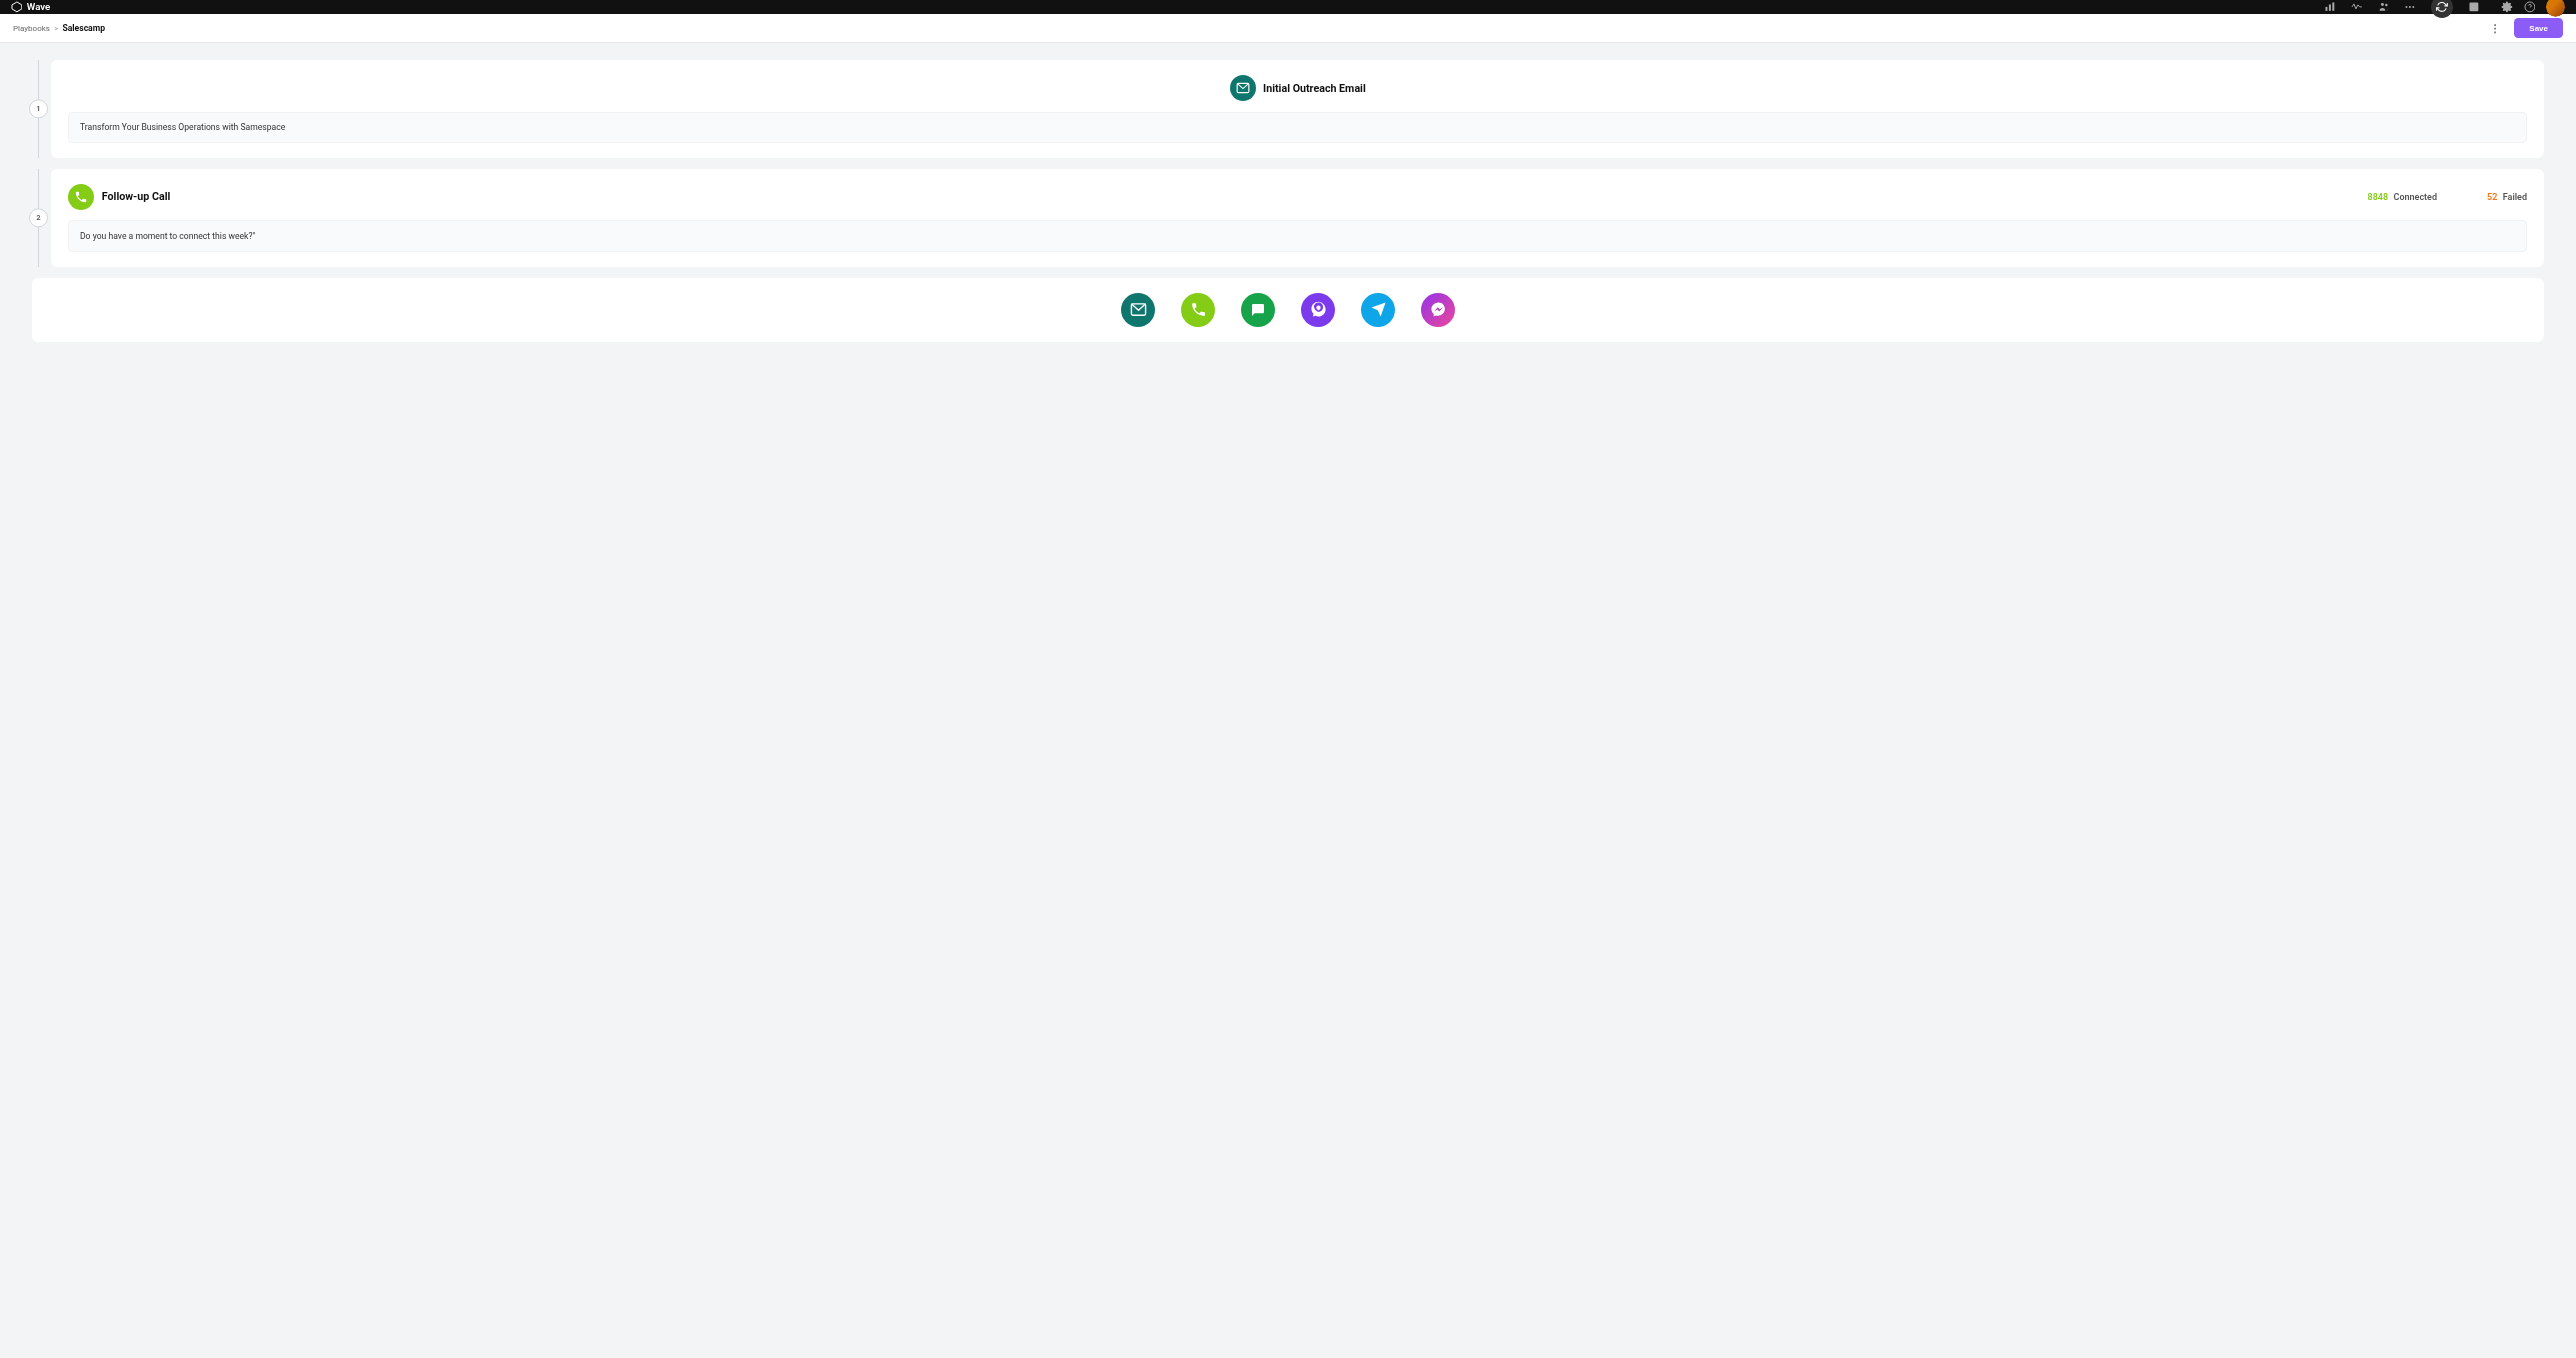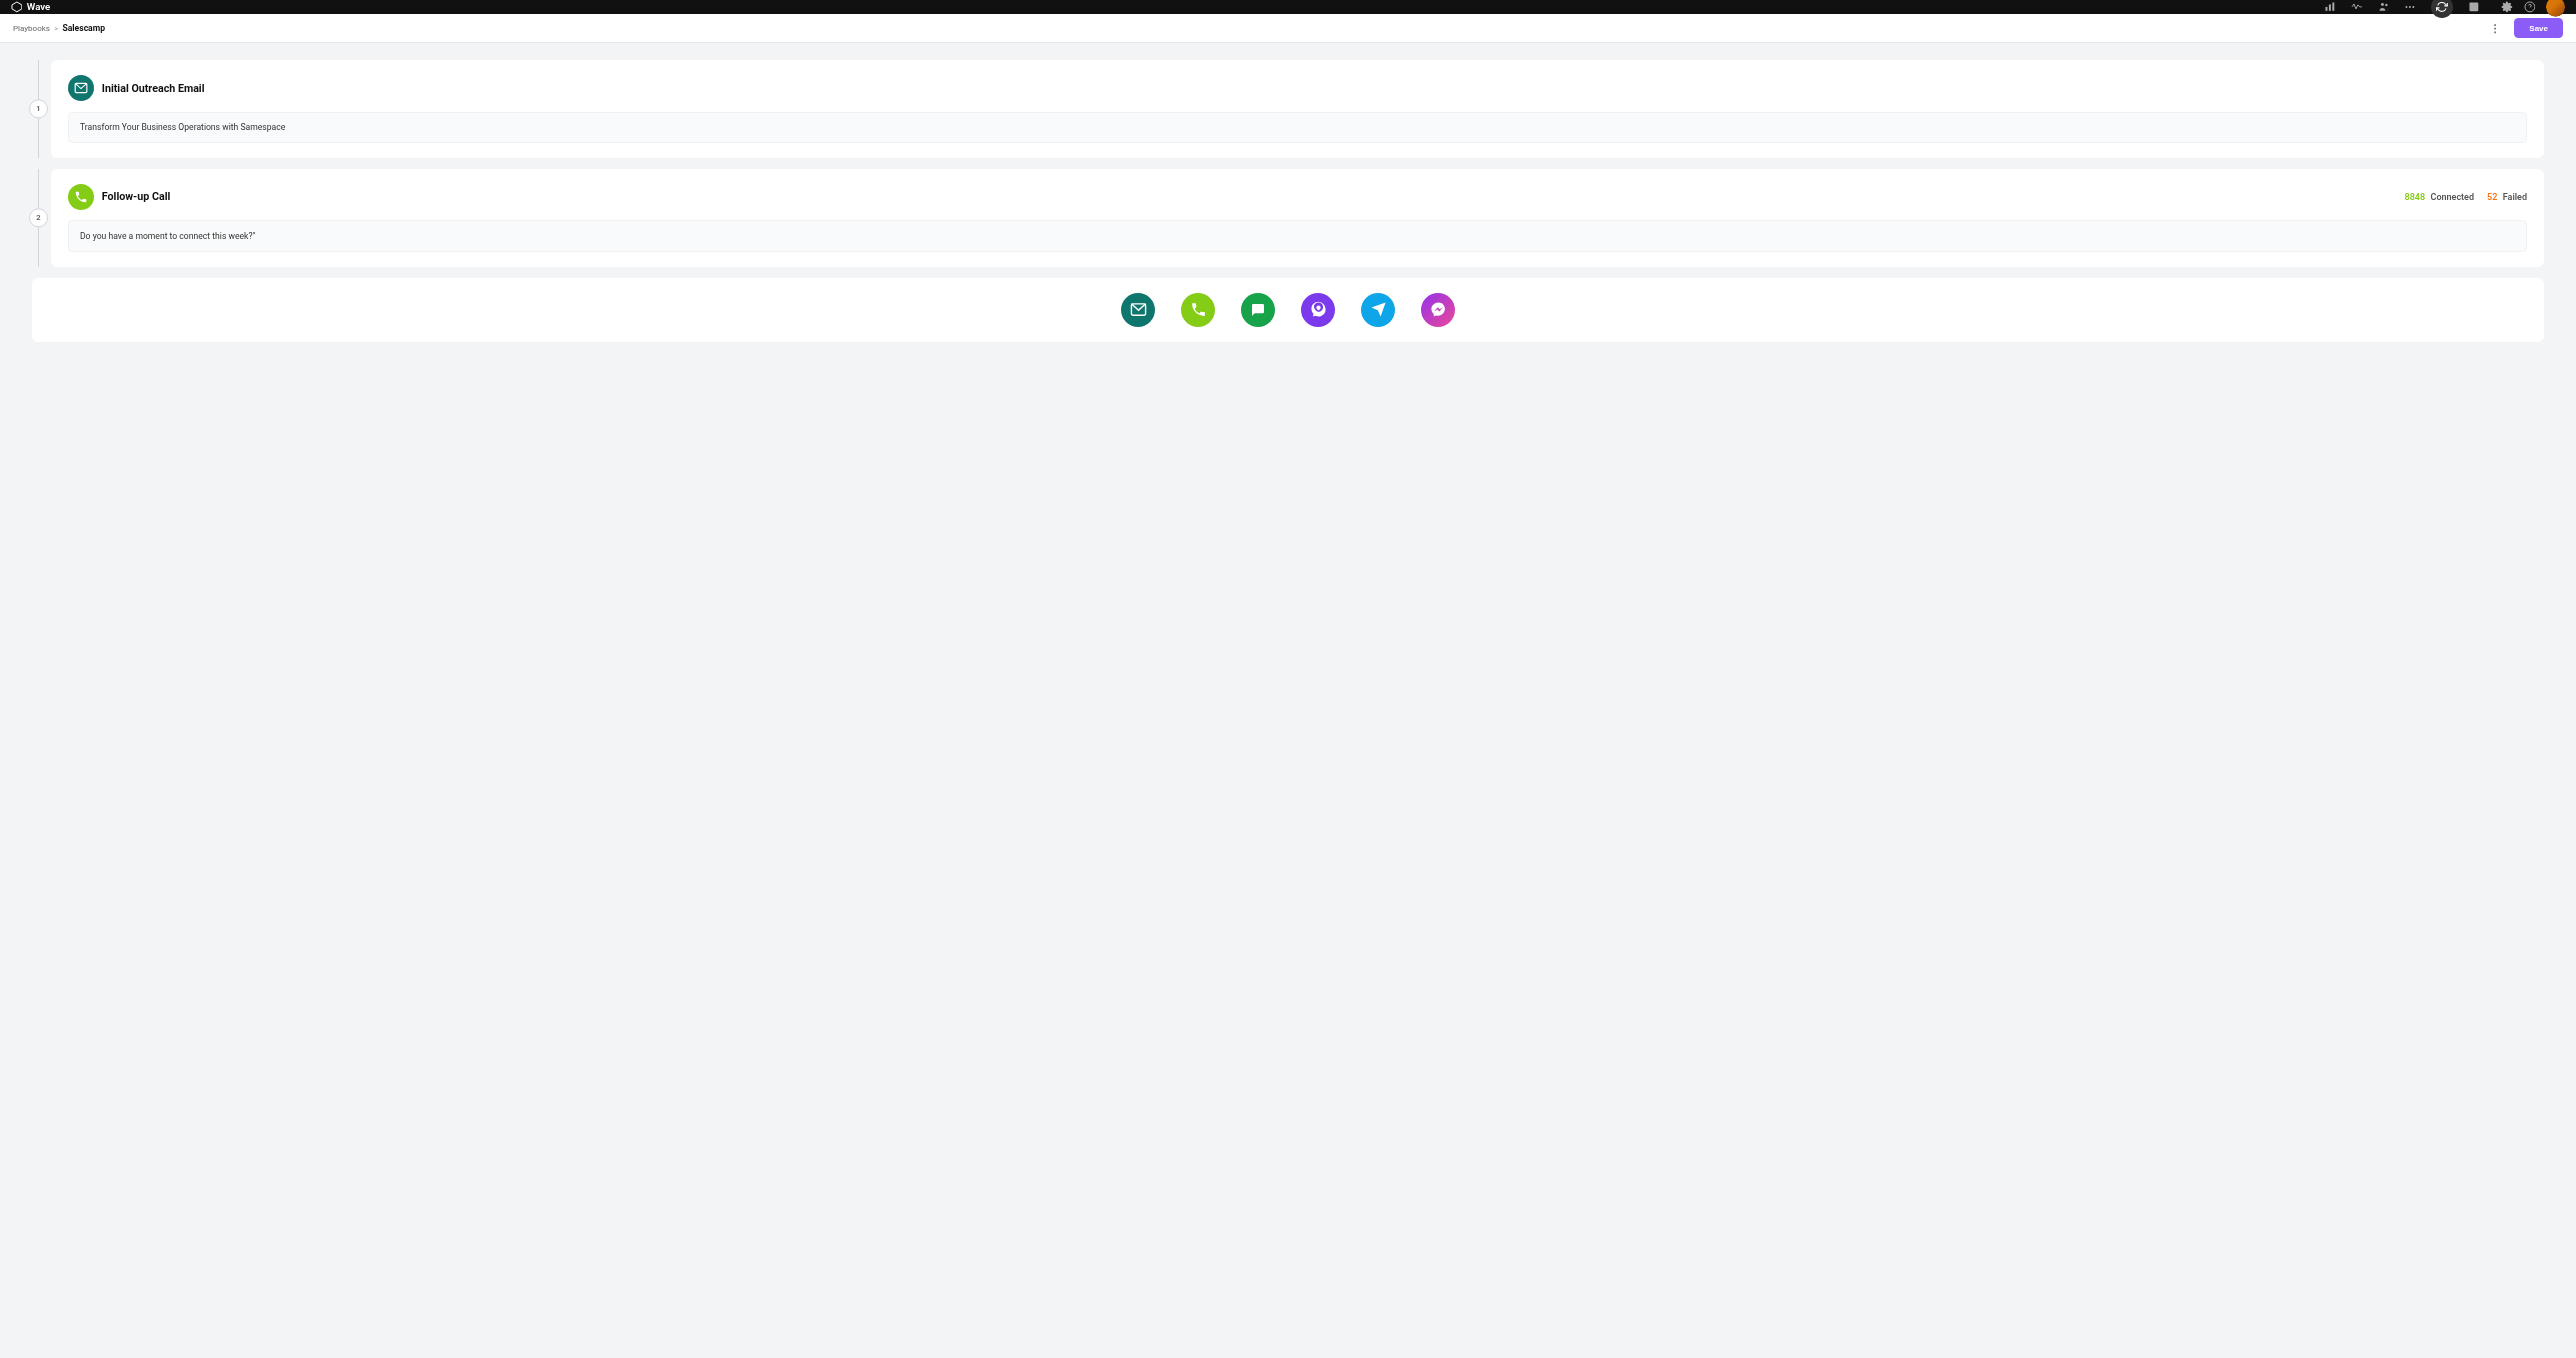--- a/index.html
+++ b/index.html
@@ -139,20 +139,21 @@
       border-radius: 6.4px;
       padding: 15px 17px;
       position: relative;
     }
 
     .card-header {
       display: flex;
       align-items: center;
       gap: 7.5px;
       margin-bottom: 10.7px;
+      justify-content: center;
     }
 
     .card-icon {
       width: 26px;
       height: 26px;
       border-radius: 50%;
       display: flex;
       align-items: center;
       justify-content: center;
       flex-shrink: 0;
@@ -177,20 +178,21 @@
     .stat-connected {
       font-size: 9px;
       font-weight: 600;
     }
     .stat-connected .num { color: #84cc16; }
     .stat-connected .label { color: #555; margin-left: 3.2px; }
 
     .stat-failed {
       font-size: 9px;
       font-weight: 600;
+      margin-left: 37px;
     }
     .stat-failed .num { color: #f97316; }
     .stat-failed .label { color: #555; margin-left: 3.2px; }
 
     .card-text-box {
       background: #f9fafb;
       border-radius: 4.3px;
       padding: 9.7px 10.7px;
       font-size: 8.6px;
       color: #333;

